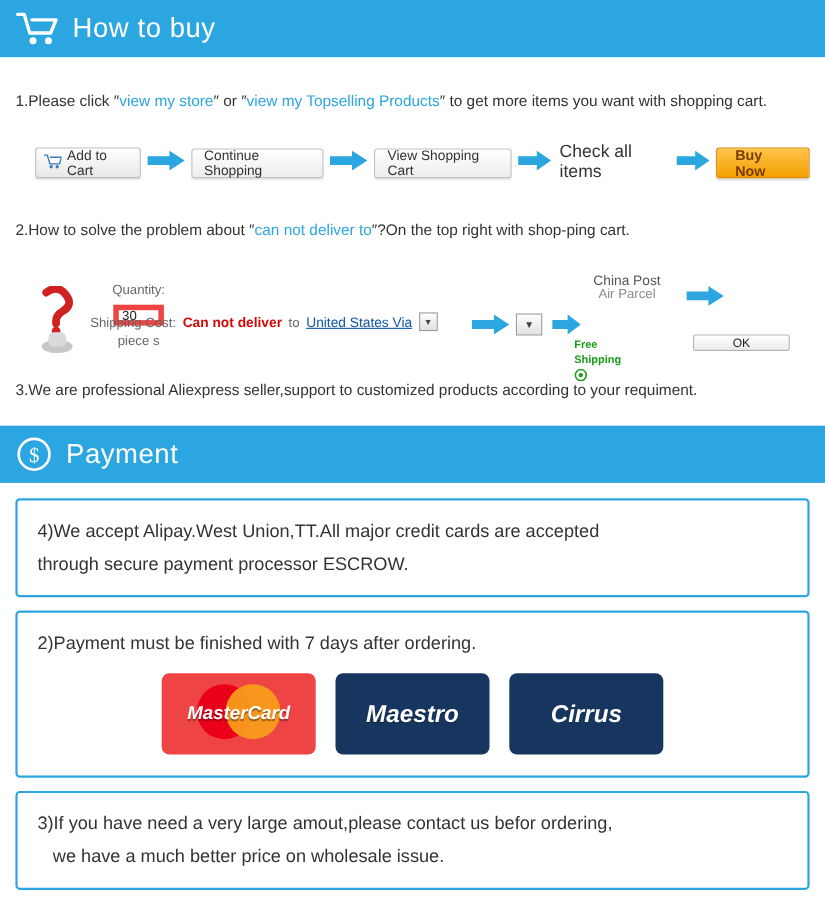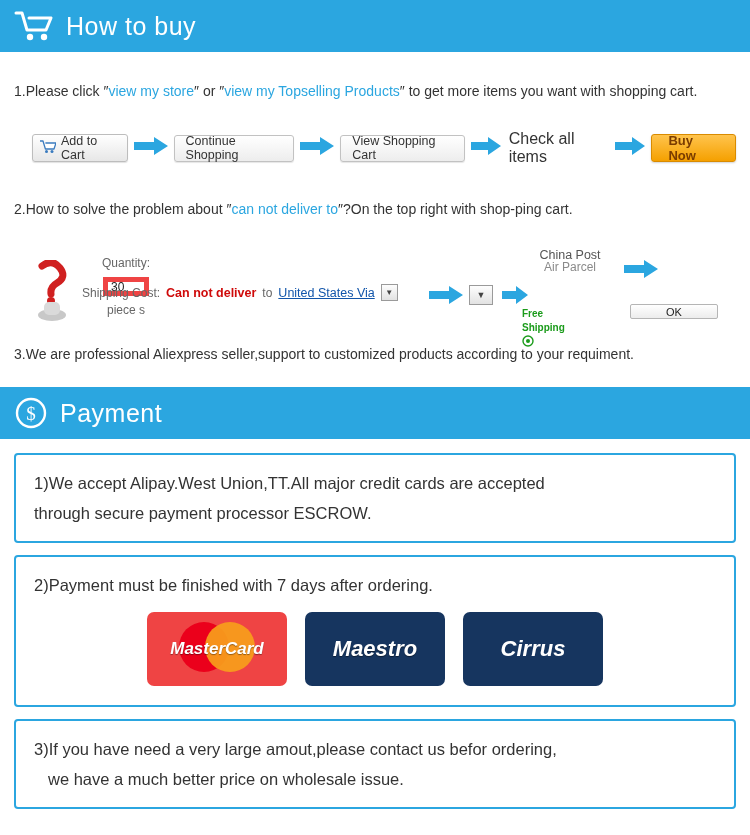--- a/index.html
+++ b/index.html
@@ -359,21 +359,21 @@
         <circle cx="17" cy="17" r="14" fill="none" stroke="#ffffff" stroke-width="2.4"></circle>
         <text x="17" y="24" text-anchor="middle" font-size="19" font-family="Liberation Serif, serif" fill="#ffffff">$</text>
       </svg>
     </span>
     <span class="title">Payment</span>
   </div>
 
   <div class="payment-body">
 
     <div class="pbox">
-      <p>1)We accept Alipay.West Union,TT.All major credit cards are accepted</p>
+      <p>4)We accept Alipay.West Union,TT.All major credit cards are accepted</p>
       <p>through secure payment processor ESCROW.</p>
     </div>
 
     <div class="pbox">
       <p>2)Payment must be finished with 7 days after ordering.</p>
       <div class="cards">
 
 
         <div class="card card-mc">
           <svg class="mc-circles" width="120" height="60" viewBox="0 0 120 60">

